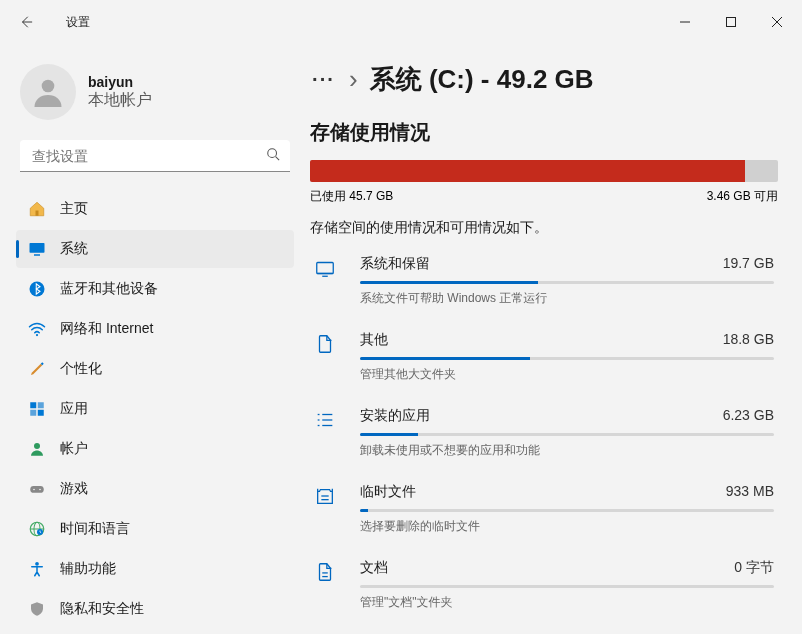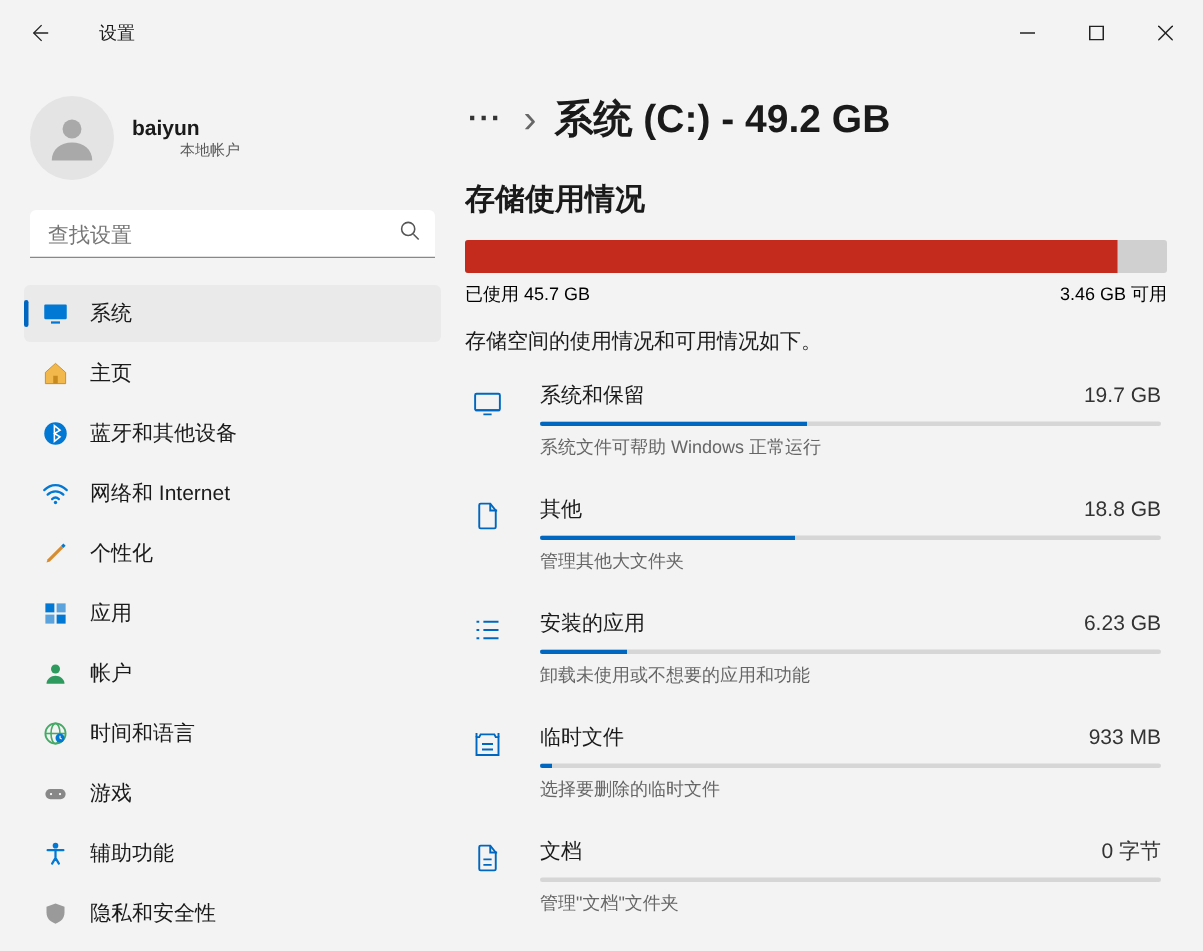--- a/index.html
+++ b/index.html
@@ -11,21 +11,21 @@
   .win-controls { display: flex; }
   .win-btn { width: 46px; height: 32px; display: flex; align-items: center; justify-content: center; cursor: pointer; }
   
   .app-body { display: flex; height: calc(634px - 44px); }
   
   .sidebar { width: 310px; padding: 12px 4px 0 4px; display: flex; flex-direction: column; }
   .user-row { display: flex; align-items: center; padding: 8px 16px 12px 16px; gap: 12px; }
   .avatar { width: 56px; height: 56px; border-radius: 50%; background: #e4e4e4; display: flex; align-items: center; justify-content: center; }
   .avatar svg { width: 36px; height: 36px; }
   .user-info .uname { font-size: 14px; font-weight: 600; }
-  .user-info .utype { font-size: 10px; color: #5a5a5a; margin-left: 32px; }
+  .user-info .utype { font-size: 16px; color: #5a5a5a; }
   
   .search-wrap { padding: 8px 16px 16px 16px; }
   .search-box { position: relative; }
   .search-input { width: 100%; height: 32px; border: none; border-bottom: 1px solid #888; background: #fff; border-radius: 4px 4px 0 0; padding: 0 32px 0 12px; font-size: 14px; outline: none; }
   .search-input::placeholder { color: #767676; }
   .search-icon { position: absolute; right: 10px; top: 50%; transform: translateY(-50%); color: #555; }
   
   .nav { overflow-y: auto; flex: 1; padding: 0 4px; }
   .nav-item { display: flex; align-items: center; height: 38px; padding: 0 12px; margin: 2px 8px; border-radius: 4px; cursor: pointer; gap: 14px; font-size: 14px; position: relative; }
   .nav-item.active { background: #eaeaea; }
@@ -109,37 +109,37 @@
         <input class="search-input" placeholder="查找设置" style="">
         <span class="search-icon">
           <svg width="14" height="14" viewBox="0 0 16 16">
               <circle cx="7" cy="7" r="5" stroke="#555" fill="none" stroke-width="1.2"></circle>
               <line x1="11" y1="11" x2="15" y2="15" stroke="#555" stroke-width="1.2"></line>
             </svg>
         </span>
       </div>
     </div>
     <div class="nav">
+      <div class="nav-item">
+        <span class="nav-icon">
+            <svg viewBox="0 0 24 24">
+              <path d="M3 11 L12 3 L21 11 V21 H3 Z" fill="#f2b84b" stroke="#c78a1e" stroke-width="0.8"></path>
+              <rect x="10" y="14" width="4" height="7" fill="#c78a1e"></rect>
+            </svg>
+          </span>
+        <span>主页</span>
+      </div>
       <div class="nav-item active">
         <span class="nav-icon">
             <svg viewBox="0 0 24 24">
               <rect x="2" y="4" width="20" height="13" rx="1" fill="#0078d4"></rect>
               <rect x="8" y="19" width="8" height="2" fill="#0078d4"></rect>
             </svg>
           </span>
         <span>系统</span>
-      </div>
-      <div class="nav-item">
-        <span class="nav-icon">
-            <svg viewBox="0 0 24 24">
-              <path d="M3 11 L12 3 L21 11 V21 H3 Z" fill="#f2b84b" stroke="#c78a1e" stroke-width="0.8"></path>
-              <rect x="10" y="14" width="4" height="7" fill="#c78a1e"></rect>
-            </svg>
-          </span>
-        <span>主页</span>
       </div>
       <div class="nav-item">
         <span class="nav-icon">
             <svg viewBox="0 0 24 24">
               <circle cx="12" cy="12" r="10" fill="#0078d4"></circle>
               <path d="M11 5v14l5-4-5-3 5-3-5-4z" fill="none" stroke="#fff" stroke-width="1.4"></path>
             </svg>
           </span>
         <span>蓝牙和其他设备</span>
       </div>
@@ -173,42 +173,42 @@
         <span>应用</span>
       </div>
       <div class="nav-item">
         <span class="nav-icon">
             <svg viewBox="0 0 24 24">
               <circle cx="12" cy="8" r="4" fill="#2e9a5e"></circle>
               <path d="M4 21c0-4 4-7 8-7s8 3 8 7" fill="#2e9a5e"></path>
             </svg>
           </span>
         <span>帐户</span>
+      </div>
+      <div class="nav-item">
+        <span class="nav-icon">
+            <svg viewBox="0 0 24 24">
+              <rect x="3" y="8" width="18" height="9" rx="4.5" fill="#888"></rect>
+              <circle cx="8" cy="12.5" r="1" fill="#fff"></circle>
+              <circle cx="16" cy="12.5" r="1" fill="#fff"></circle>
+            </svg>
+          </span>
+        <span>游戏</span>
       </div>
       <div class="nav-item">
         <span class="nav-icon">
             <svg viewBox="0 0 24 24">
               <circle cx="12" cy="12" r="9" fill="none" stroke="#4a6" stroke-width="1.6"></circle>
               <ellipse cx="12" cy="12" rx="4" ry="9" fill="none" stroke="#4a6" stroke-width="1.4"></ellipse>
               <line x1="3" y1="12" x2="21" y2="12" stroke="#4a6" stroke-width="1.4"></line>
               <circle cx="16" cy="16" r="4" fill="#0078d4"></circle>
               <path d="M16 14v2l1.5 1" stroke="#fff" stroke-width="1" fill="none"></path>
             </svg>
           </span>
         <span>时间和语言</span>
-      </div>
-      <div class="nav-item">
-        <span class="nav-icon">
-            <svg viewBox="0 0 24 24">
-              <rect x="3" y="8" width="18" height="9" rx="4.5" fill="#888"></rect>
-              <circle cx="8" cy="12.5" r="1" fill="#fff"></circle>
-              <circle cx="16" cy="12.5" r="1" fill="#fff"></circle>
-            </svg>
-          </span>
-        <span>游戏</span>
       </div>
       <div class="nav-item">
         <span class="nav-icon">
             <svg viewBox="0 0 24 24">
               <circle cx="12" cy="5" r="2.5" fill="#0078d4"></circle>
               <path d="M5 9h14M12 9v7M9 21l3-5 3 5" stroke="#0078d4" stroke-width="2" fill="none" stroke-linecap="round"></path>
             </svg>
           </span>
         <span>辅助功能</span>
       </div>

